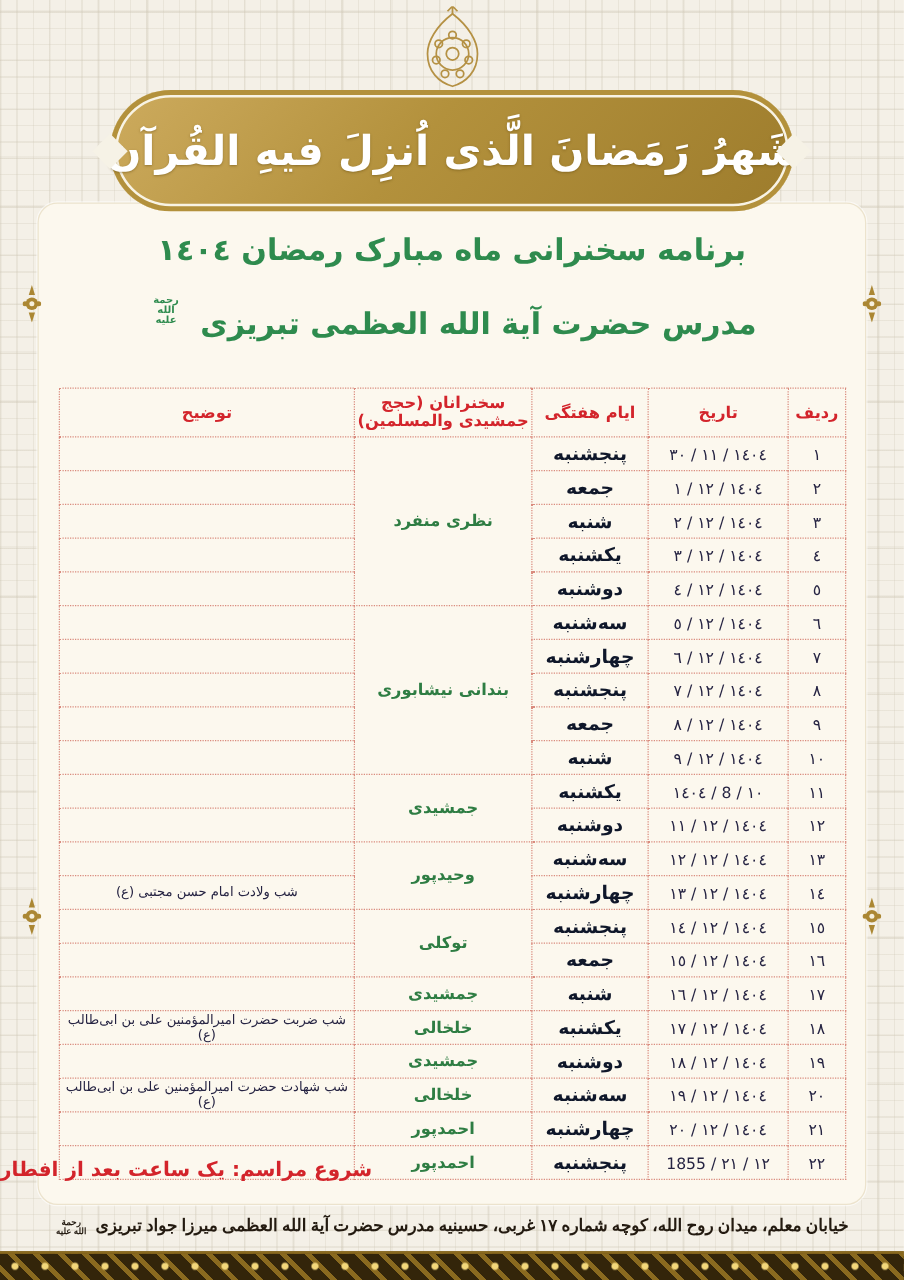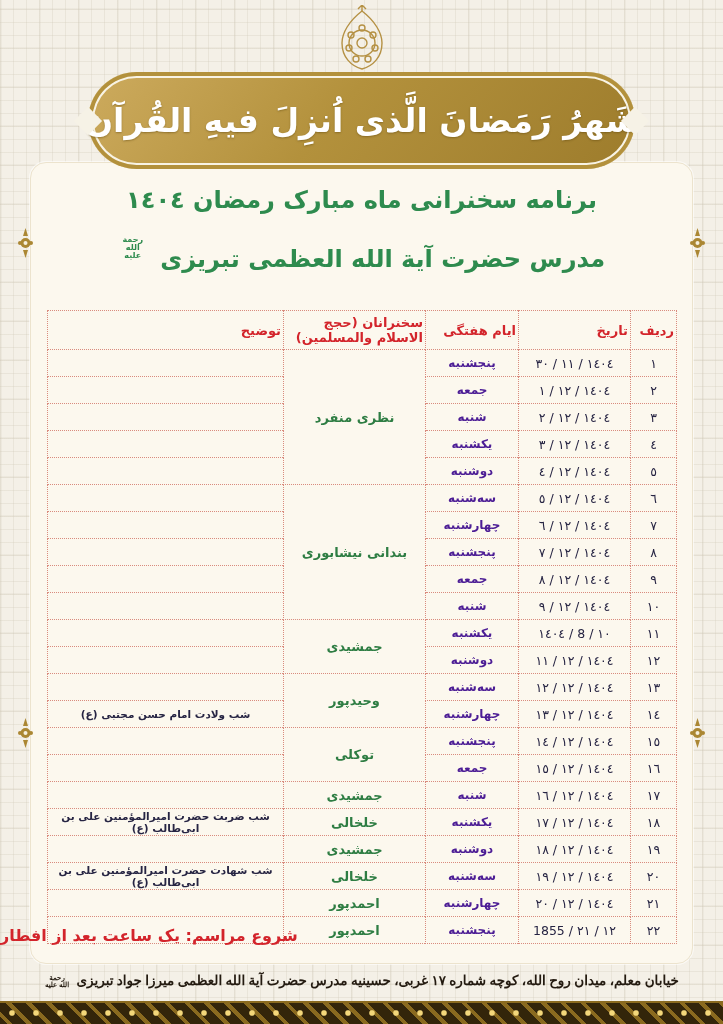--- a/index.html
+++ b/index.html
@@ -46,27 +46,27 @@
   table.schedule{
     position:absolute;top:310px;left:47px;width:629px;border-collapse:collapse;table-layout:fixed;
     direction:rtl;
   }
   .schedule col.c-num{width:46px;} .schedule col.c-date{width:112px;}
   .schedule col.c-day{width:93px;} .schedule col.c-speaker{width:142px;}
   .schedule col.c-note{width:236px;}
   .schedule th,.schedule td{
     border:1px dotted #d98b7e;text-align:center;vertical-align:middle;overflow:hidden;
   }
-  .schedule th{height:34px;color:#d3242b;font-size:13px;font-weight:bold;padding:2px;text-align:right;}
+  .schedule th{height:34px;color:#d3242b;font-size:13px;font-weight:bold;padding:2px;}
   .schedule td{height:26px;padding:0 3px;}
   td.num,td.date{color:#262443;font-size:12.5px;font-weight:normal;}
   td.date span{direction:ltr;unicode-bidi:embed;white-space:nowrap;}
-  td.day{color:#4c1d95;font-size:12px;font-weight:bold;}
+  td.day{color:#0f172a;font-size:15px;font-weight:bold;}
   td.speaker{color:#2e7d43;font-size:13px;font-weight:bold;}
-  td.note{color:#262443;font-size:10.5px;font-weight:bold;margin-top:37px;}
+  td.note{color:#262443;font-size:10.5px;font-weight:normal;margin-top:37px;}
 
   .footer-note{
     position:absolute;left:0;right:0;top:926px;text-align:left;
     color:#d3242b;font-size:16px;font-weight:bold;
   }
   .address{
     position:absolute;left:0;right:0;top:972px;text-align:center;
     color:#231a10;font-size:13.5px;font-weight:bold;z-index:2;font-family:Liberation Serif, serif;
   }
   .bottom-strip{
@@ -173,21 +173,21 @@
       <col class="c-date">
       <col class="c-day">
       <col class="c-speaker">
       <col class="c-note">
   </colgroup>
   <thead>
     <tr>
       <th>ردیف</th>
       <th>تاریخ</th>
       <th>ایام هفتگی</th>
-      <th>سخنرانان (حجج الاسلام والمسلمین)</th>
+      <th>سخنرانان (حجج جمشیدی والمسلمین)</th>
       <th>توضیح</th>
     </tr>
   </thead>
   <tbody>
       <tr>
         <td class="num">١</td>
         <td class="date"><span>١٤٠٤ / ١١ / ٣٠</span></td>
         <td class="day">پنجشنبه</td>
         <td class="speaker" rowspan="5">نظری منفرد</td>
         <td class="note"></td>

